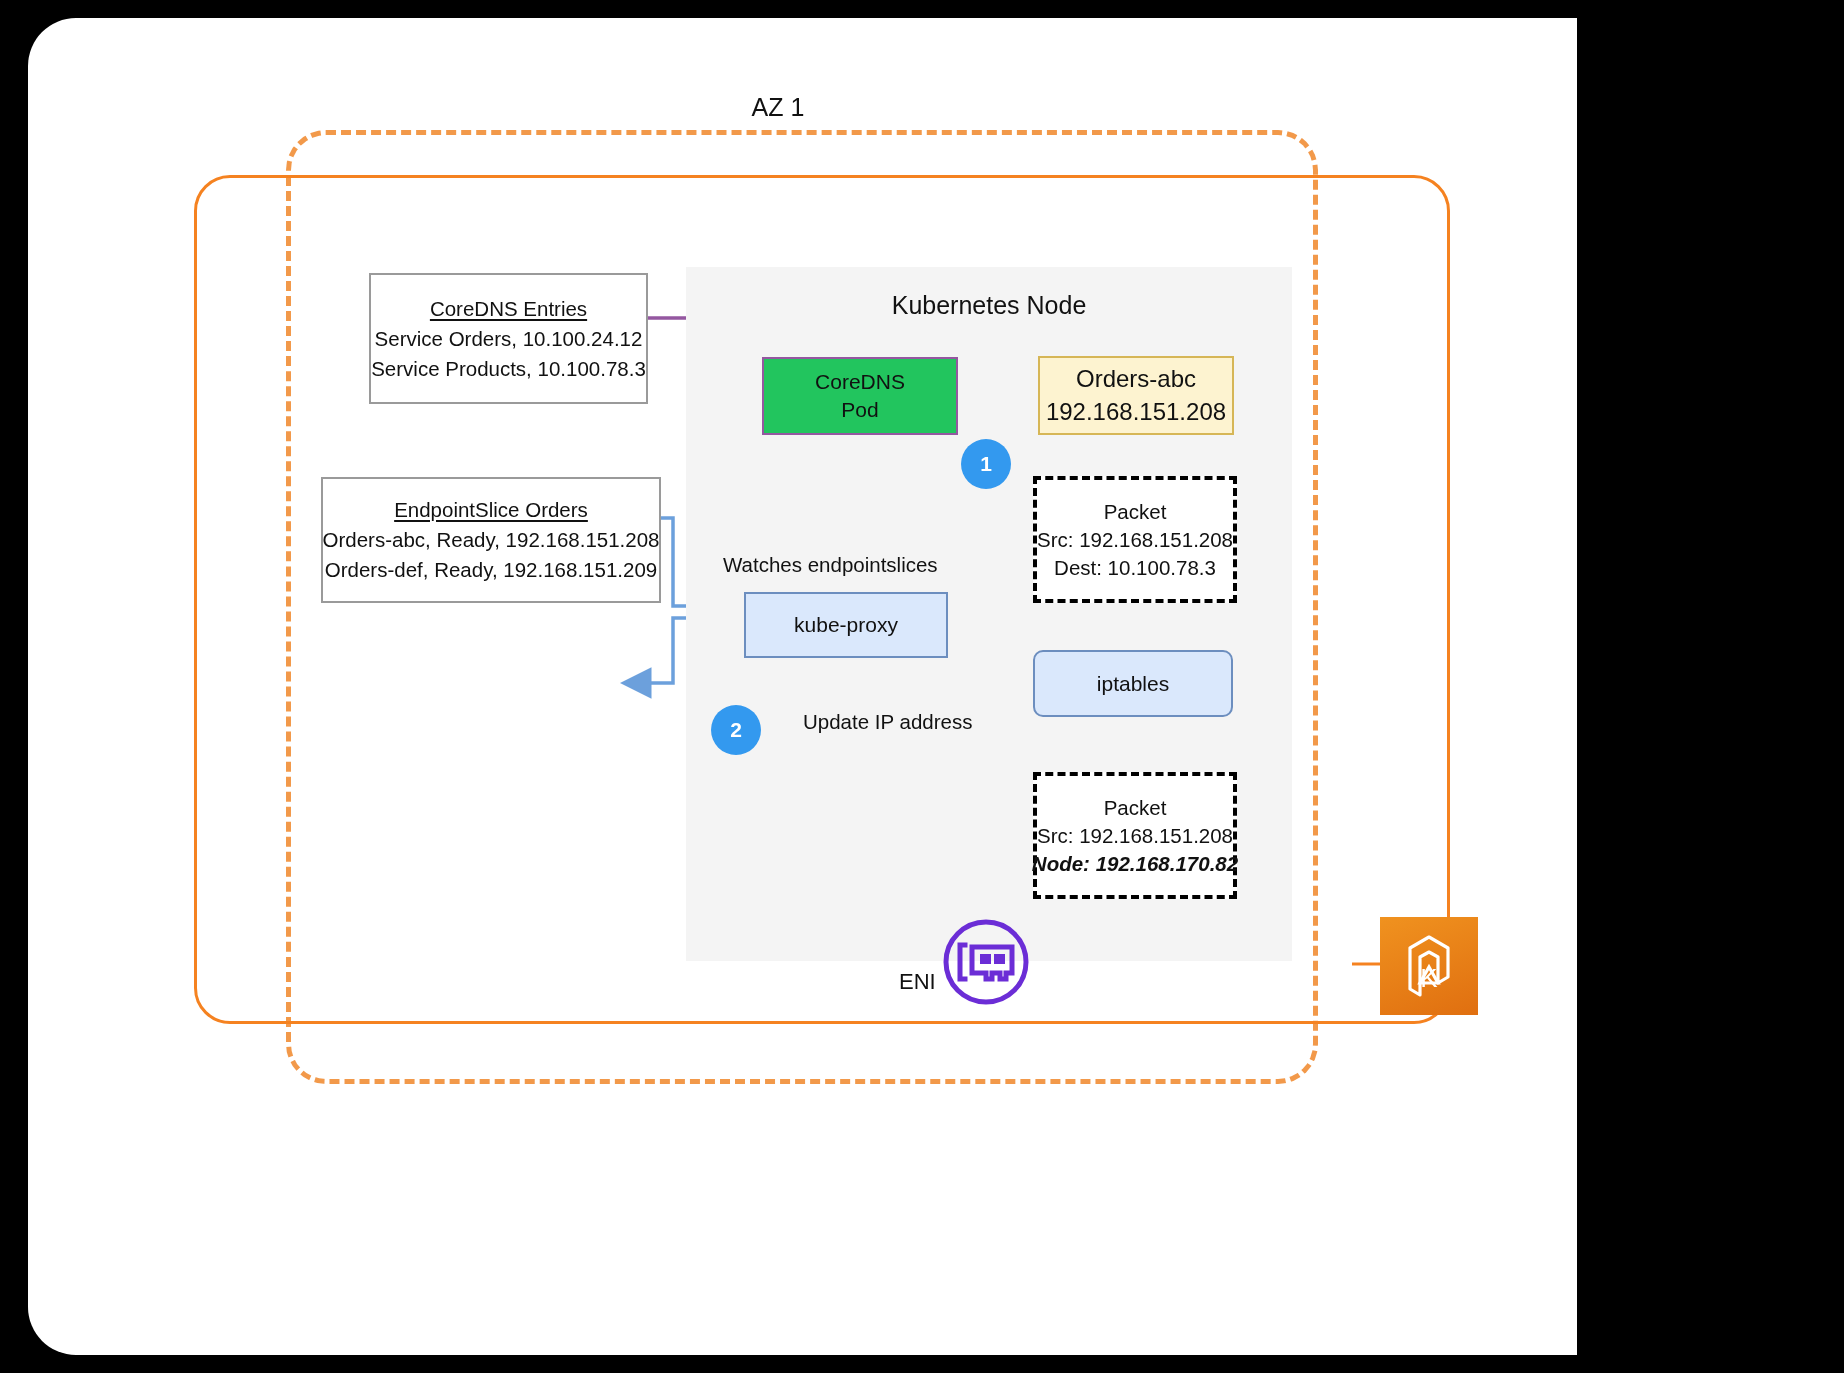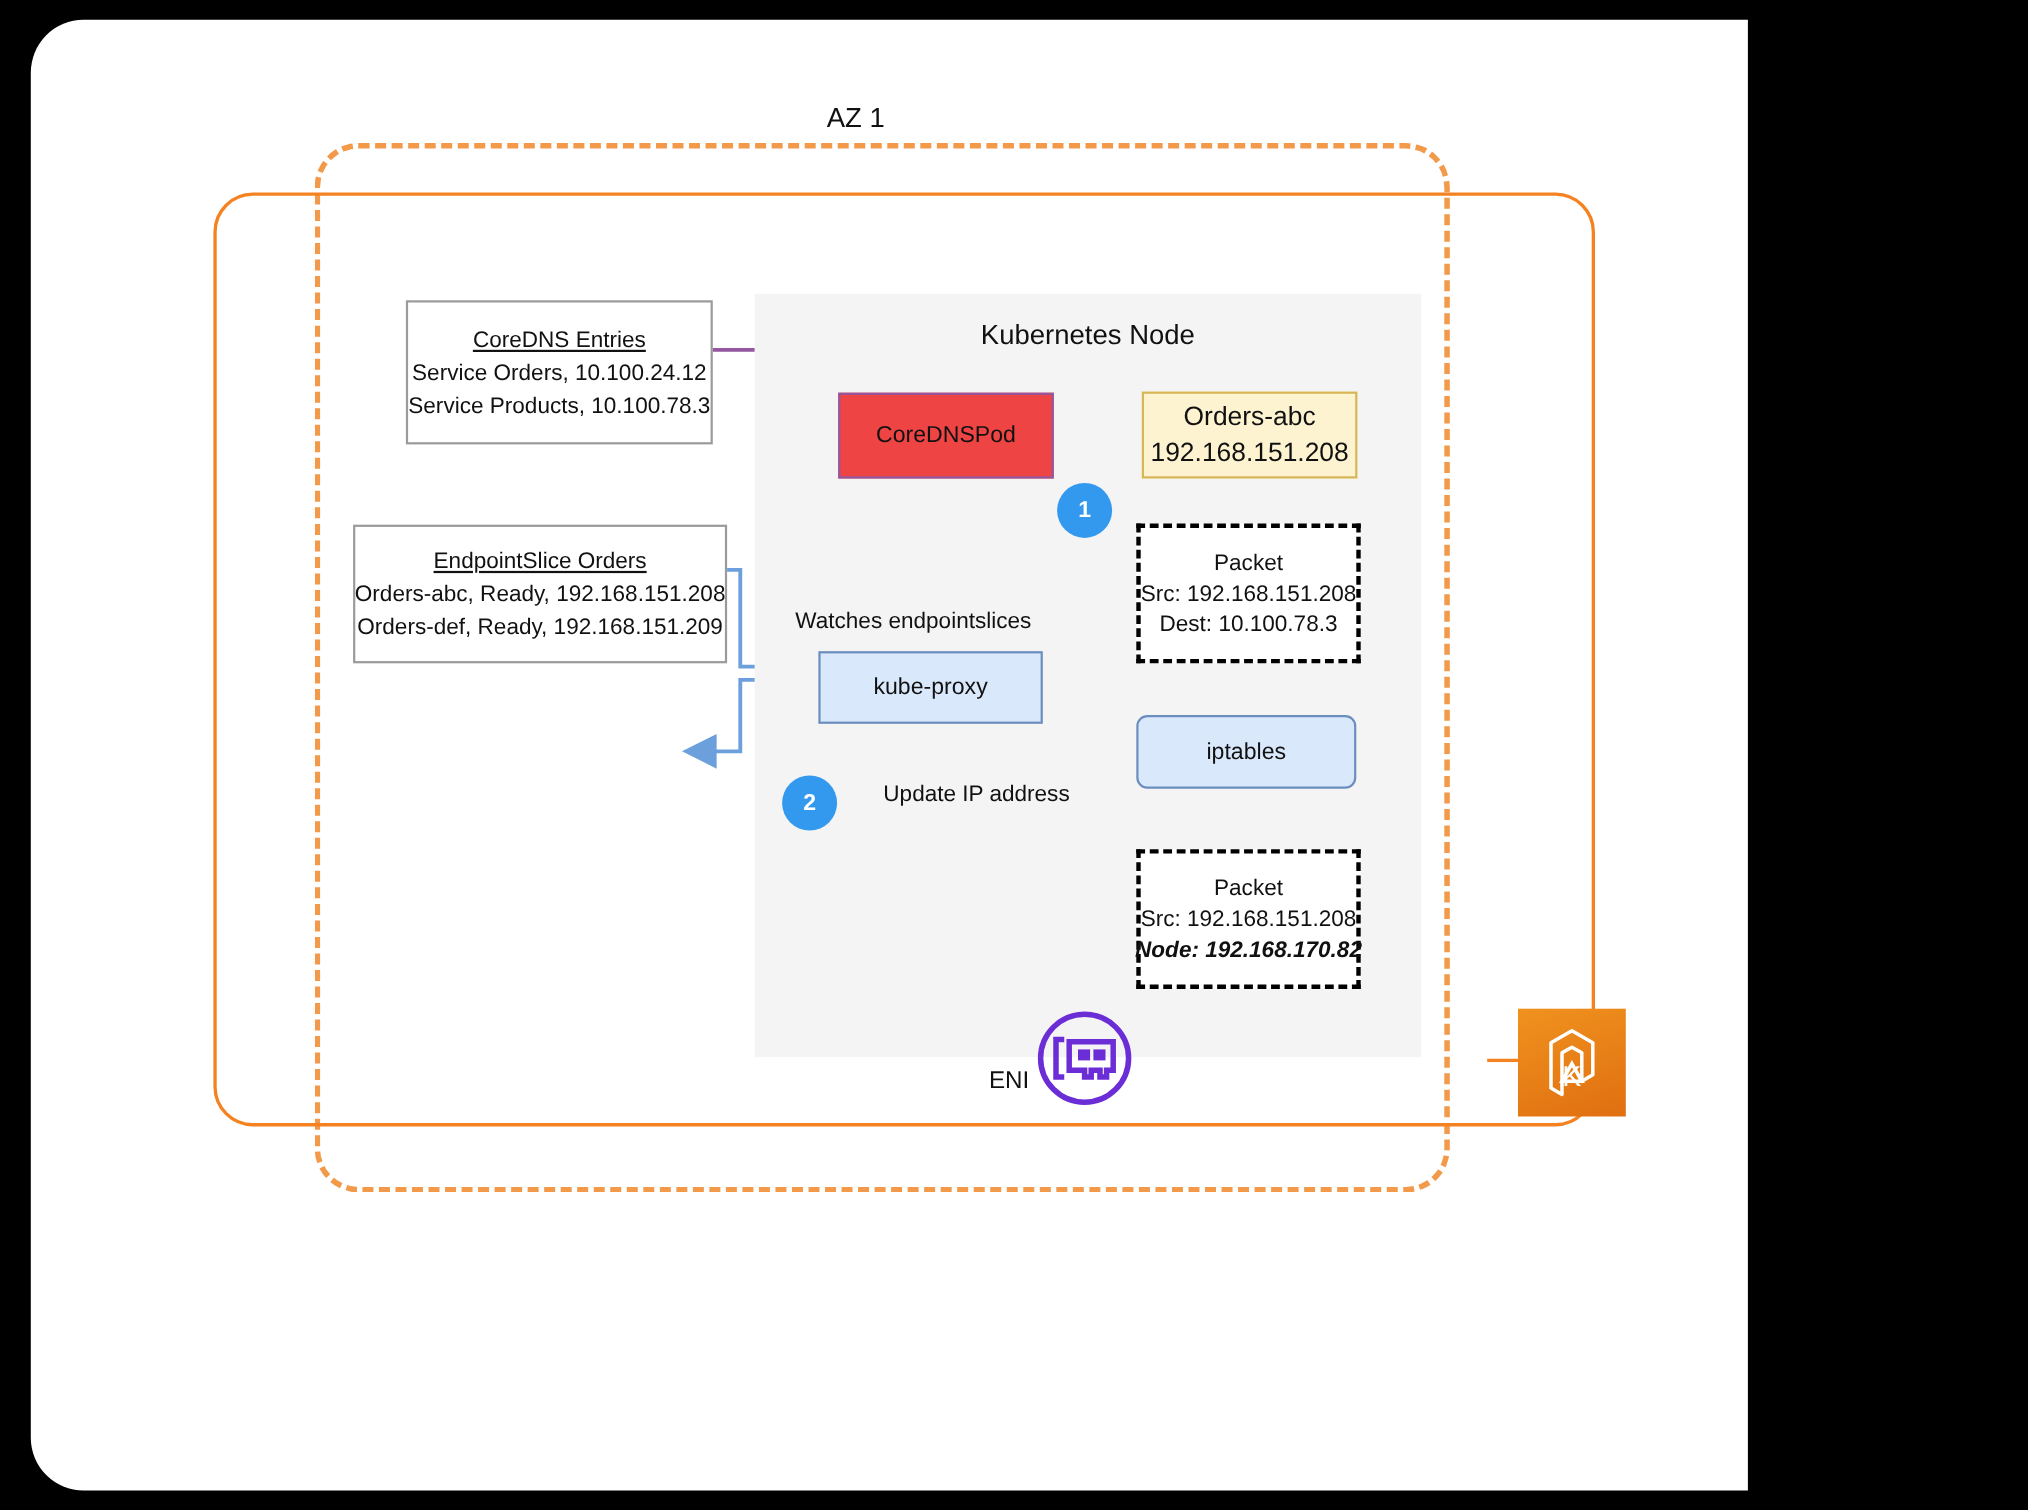--- a/index.html
+++ b/index.html
@@ -1,17 +1,17 @@
 <!DOCTYPE html>
 <html><head>
 <meta charset="utf-8">
 <style>
   html,body{margin:0;padding:0;background:#000;}
   body{font-family:"Liberation Sans","DejaVu Sans",sans-serif;}
-  #root{position:relative;width:1577px;height:1373px;background:#000;overflow:hidden;padding-left:12px;}
+  #root{position:relative;width:1577px;height:1373px;background:#000;overflow:hidden;}
   #canvas{position:absolute;left:28px;top:18px;width:1788px;height:1337px;background:#ffffff;border-radius:48px;}
   .abs{position:absolute;}
   .ctr{display:flex;align-items:center;justify-content:center;text-align:center;}
 
   
   #az-dashed{left:258px;top:112px;width:1022px;height:944px;border:5px dashed #F2994A;border-radius:40px;background:transparent;}
   #vpc-solid{left:166px;top:157px;width:1250px;height:843px;border:3px solid #F58220;border-radius:36px;background:transparent;}
   #az-label{left:620px;top:72px;width:260px;height:34px;font-size:25px;color:#111;}
 
   
@@ -22,22 +22,22 @@
   .info-box{background:#fff;border:2px solid #9a9a9a;display:flex;flex-direction:column;
             align-items:center;justify-content:center;gap:6px;}
   .info-title{font-size:20.5px;color:#111;text-decoration:underline;text-underline-offset:3px;}
   .info-row{font-size:20.5px;color:#111;white-space:nowrap;}
 
   #coredns-entries{left:341px;top:255px;width:275px;height:127px;}
   #eps-orders{left:293px;top:459px;width:336px;height:122px;}
   #eps-products{left:281px;top:621px;width:336px;height:124px;}
 
   
-  #coredns-pod{left:734px;top:339px;width:192px;height:74px;background:#ef4444;border:2px solid #9457a0;
-     display:flex;flex-direction:row;align-items:center;justify-content:center;}
+  #coredns-pod{left:734px;top:339px;width:192px;height:74px;background:#22c55e;border:2px solid #9457a0;
+     display:flex;flex-direction:column;align-items:center;justify-content:center;}
   #coredns-pod div{font-size:21px;color:#111;line-height:1.35;}
 
   #orders-abc{left:1010px;top:338px;width:192px;height:75px;background:#fdf3d0;border:2px solid #d6b656;
      display:flex;flex-direction:column;align-items:center;justify-content:center;}
   #orders-abc div{font-size:24px;color:#111;line-height:1.35;}
 
   #kube-proxy{left:716px;top:574px;width:200px;height:62px;background:#dae8fc;border:2px solid #6c8ebf;
      font-size:21px;color:#111;}
 
   #iptables{left:1005px;top:632px;width:196px;height:63px;background:#dae8fc;border:2px solid #6c8ebf;

